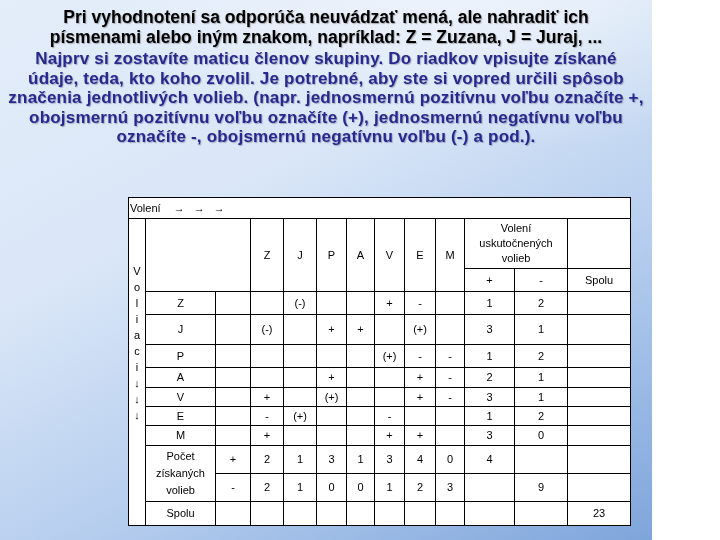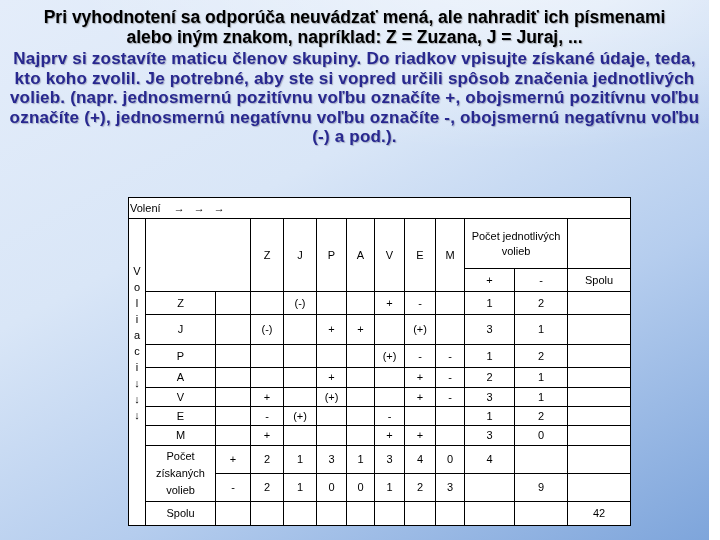--- a/index.html
+++ b/index.html
@@ -1,20 +1,20 @@
 <!DOCTYPE html>
 <html><head>
 <meta charset="utf-8">
 <style>
   * { box-sizing: border-box; }
   html, body { margin: 0; padding: 0; }
   body { width: 720px; height: 540px; font-family: "Liberation Sans", sans-serif; }
 
   .slide {
-    position: relative; width: 709px; height: 540px; overflow: hidden;
+    position: relative; width: 652px; height: 540px; overflow: hidden;
     background:
       radial-gradient(ellipse 100% 55% at 72% -6%, rgba(255,255,255,0.55), rgba(255,255,255,0) 62%),
       linear-gradient(152deg, #e4edfa 0%, #d9e6f7 36%, #b5cdee 66%, #7ea5db 100%);
   }
 
   .text-block { position: absolute; top: 7px; left: 8px; right: 8px; text-align: center; font-weight: bold; }
   .p1 { margin: 0 12px 2px; font-size: 17.5px; line-height: 1.15; color: #000;
         text-shadow: 1px 1px 1px rgba(70,70,70,0.40); }
   .p2 { margin: 0; font-size: 17px; line-height: 1.15; color: #28288f; letter-spacing: 0.2px;
         text-shadow: 1px 1px 1px rgba(60,60,100,0.35); }
@@ -91,21 +91,21 @@
           <div class="ar">↓</div>
         </td>
         <td colspan="2" rowspan="2"></td>
         <td rowspan="2">Z</td>
         <td rowspan="2">J</td>
         <td rowspan="2">P</td>
         <td rowspan="2">A</td>
         <td rowspan="2">V</td>
         <td rowspan="2">E</td>
         <td rowspan="2">M</td>
-        <td class="count-header" colspan="2">Počet jednotlivých volieb</td>
+        <td class="count-header" colspan="2">Volení uskutočnených volieb</td>
         <td></td>
       </tr>
 
       <tr class="h23">
         <td>+</td>
         <td>-</td>
         <td>Spolu</td>
       </tr>
 
       <tr class="h23">
@@ -247,19 +247,19 @@
         <td></td>
         <td></td>
         <td></td>
         <td></td>
         <td></td>
         <td></td>
         <td></td>
         <td></td>
         <td></td>
         <td></td>
-        <td>42</td>
+        <td>23</td>
       </tr>
 
     </tbody>
   </table>
 
 </div>
 
 </body></html>

